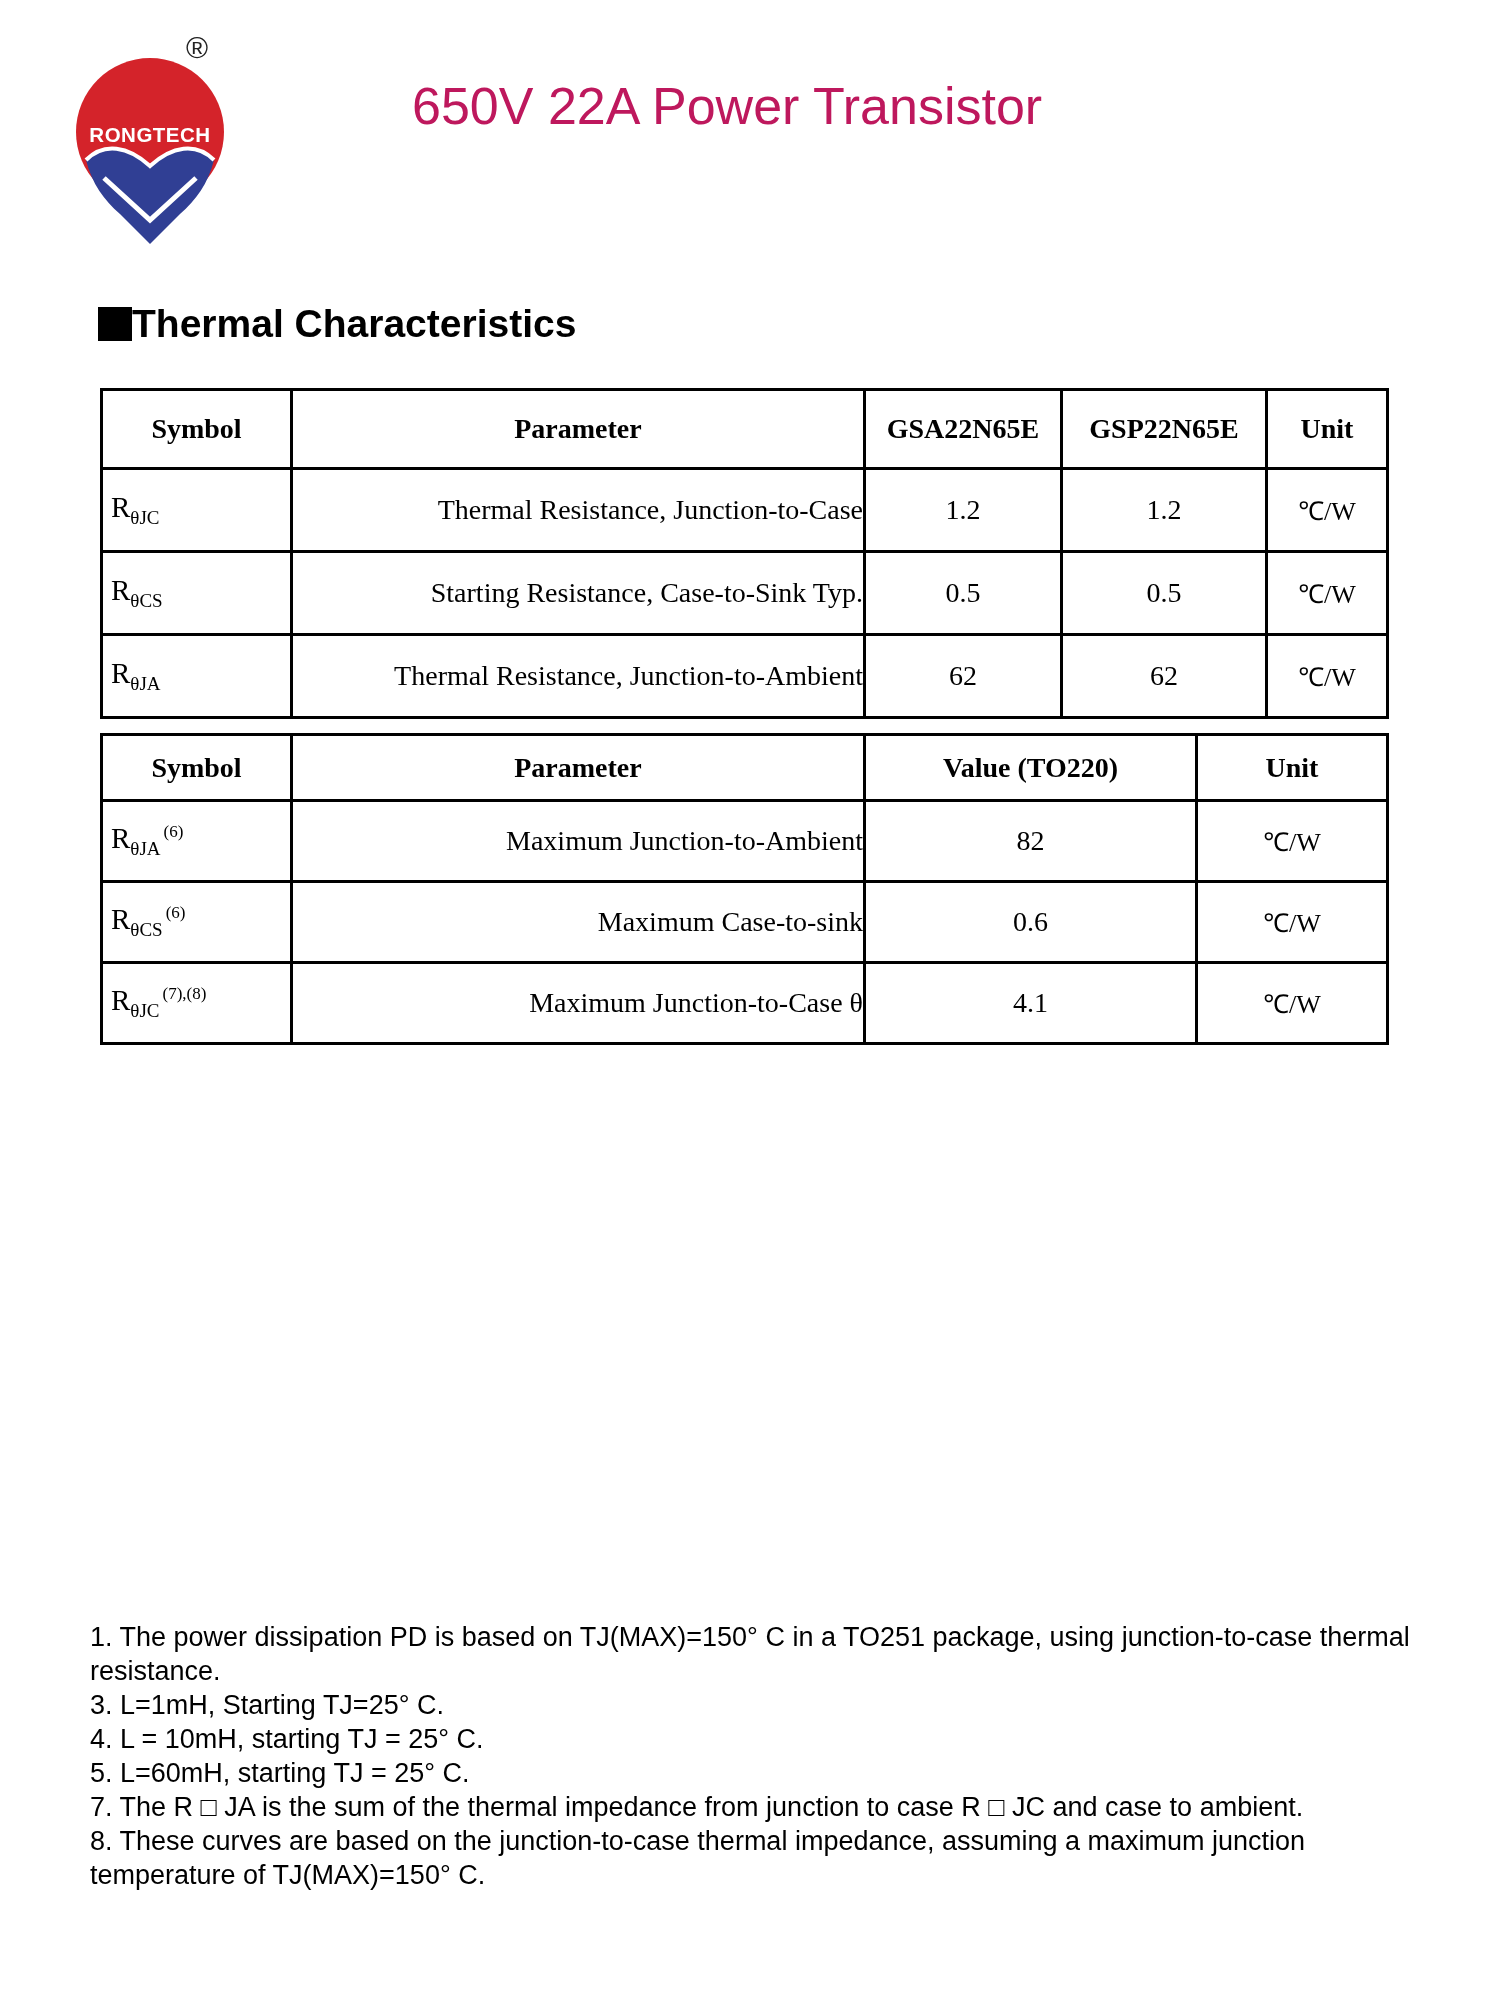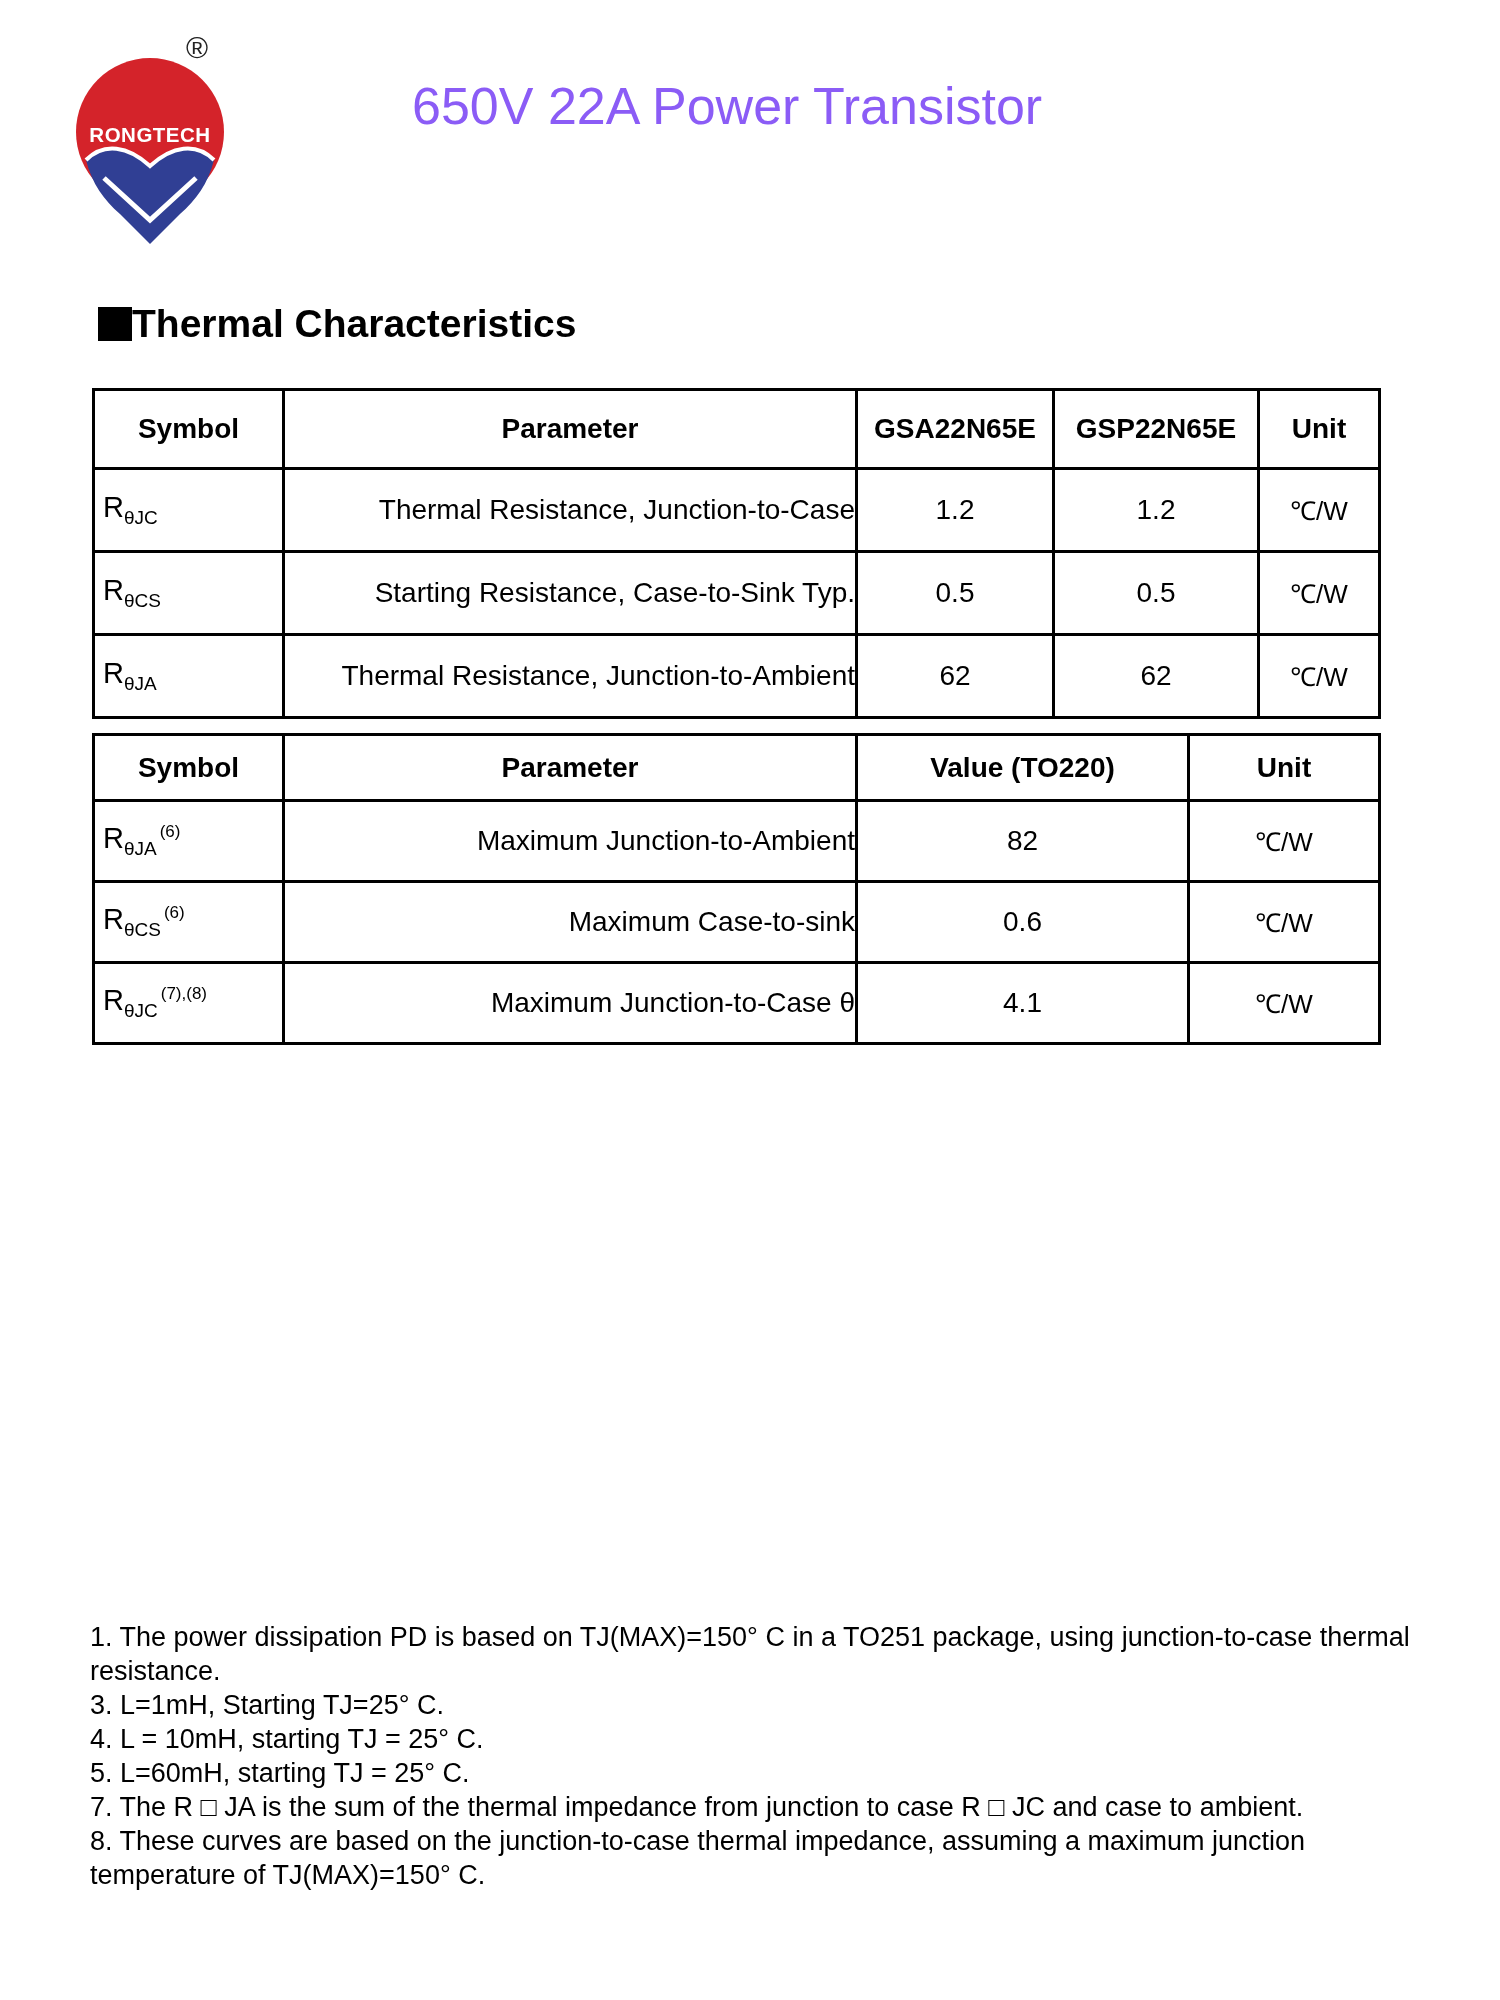--- a/index.html
+++ b/index.html
@@ -12,37 +12,38 @@
     overflow:hidden;
   }
   .page { position:absolute; inset:0; }
 
   
   .logo { position:absolute; left:70px; top:28px; width:160px; height:225px; }
 
   
   .title {
     position:absolute; left:412px; top:76px;
-    font-size:52px; font-weight:400; color:#8b5cf6; margin:0; white-space:nowrap;text-align:right;
+    font-size:52px; font-weight:400; color:#be185d; margin:0; white-space:nowrap;text-align:right;
   }
 
   
   .section-heading {
     position:absolute; left:98px; top:302px;
     display:flex; align-items:center;
     font-size:39px; font-weight:bold; color:#000;
   }
   .bullet { width:34px; height:34px; background:#000; display:inline-block; flex:0 0 auto; }
   .section-heading .txt { white-space:nowrap; }
 
   
   table {
-    position:absolute; left:92px;
+    position:absolute; left:100px;
     border-collapse:collapse; table-layout:fixed;
     background:#fff;
+    font-family:Liberation Serif, serif;
   }
   .t1 { top:388px; width:1286px; }
   .t2 { top:733px; width:1286px; }
   th, td { border:3px solid #000; padding:0; font-size:28px; overflow:hidden; }
   th { font-weight:bold; text-align:center; vertical-align:middle; }
   td { vertical-align:middle; }
   .t1 thead tr { height:79px; }
   .t1 tbody tr { height:83px; }
   .t2 thead tr { height:66px; }
   .t2 tbody tr { height:81px; }

